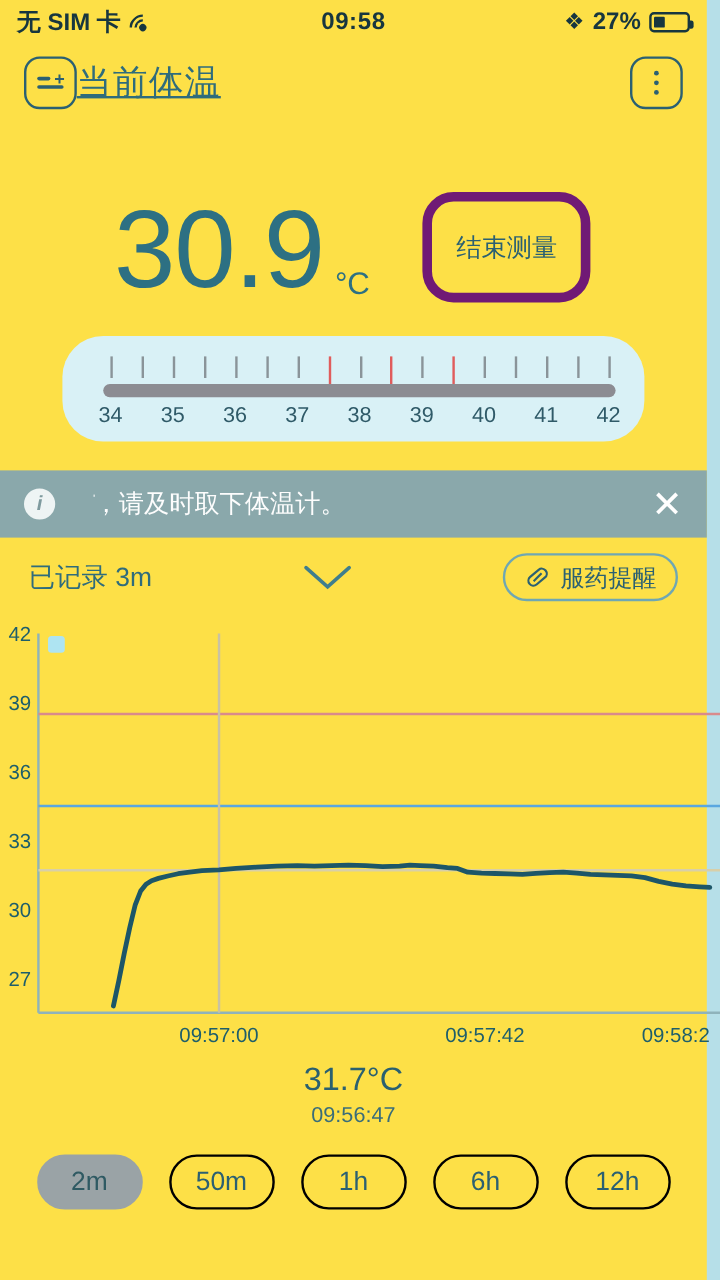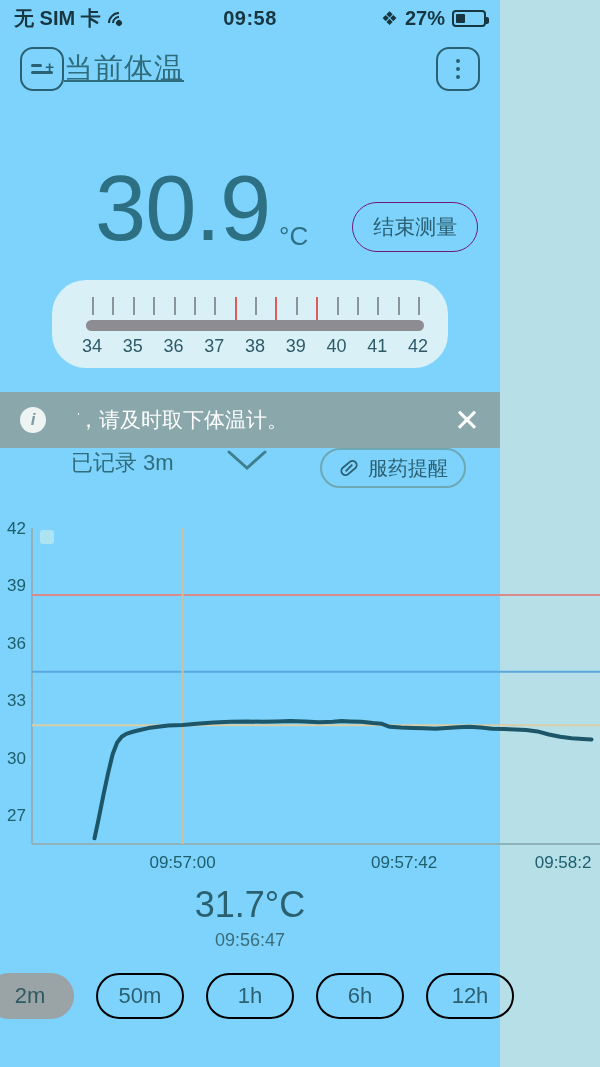--- a/index.html
+++ b/index.html
@@ -2,21 +2,21 @@
 <html><head>
 <meta charset="utf-8">
 <style>
   * { box-sizing: border-box; margin: 0; padding: 0; }
   html, body {
     width: 600px; height: 1067px;
     background: #b6dfe8;
     font-family: "Liberation Sans", "DejaVu Sans", sans-serif;
     overflow: hidden;
   }
-  .phone { position: relative; width: 500px; height: 1067px; background: #7dd3fc; }
+  .phone { position: relative; width: 589px; height: 1067px; background: #fde047; }
 
   
   .statusbar {
     height: 36px; display: flex; align-items: center;
     padding: 0 14px; color: #17363f;
     font-size: 20px; font-weight: bold;
   }
   .sb-left { display: flex; align-items: center; gap: 7px; flex: 1; }
   .sb-center { flex: 0 0 auto; letter-spacing: .5px; }
   .sb-right { display: flex; align-items: center; gap: 7px; flex: 1; justify-content: flex-end; }
@@ -65,22 +65,22 @@
   
   .temp-row {
     display: flex; align-items: flex-end; padding: 28px 0 0 0; height: 150px;
   }
   .temp-main {
     margin-left: 95px; font-size: 92px; color: #2d7083; line-height: .95;
     font-weight: 300; letter-spacing: -1px;
   }
   .temp-unit { color:#2d7083; font-size: 26px; margin: 14px 0 0 9px; font-weight: 500;}
   .stopbtn {
-    margin: 26px 0 0 44px; border: 1px solid #701a75; color: #2b6072;
-    border-radius: 26px; padding: 10px 20px; font-size: 21px; background: transparent; font-family: Liberation Mono, monospace;
+    margin: 26px 0 0 44px; border: 8px solid #701a75; color: #2b6072;
+    border-radius: 26px; padding: 24px 20px; font-size: 21px; background: transparent; font-family: Liberation Mono, monospace;
   }
 
   
   .scalecard {
     margin: 28px 52px 0 52px; background: #d9f1f6; border-radius: 34px;
     height: 88px; position: relative;
   }
   .ticks { position: absolute; left: 40px; right: 30px; top: 17px; height: 18px; }
   .ticks i { position: absolute; top: 0; width: 2px; height: 18px; background: #8a9499; }
   .ticks i.warn { background: #e05c5c; height: 24px; }
@@ -104,41 +104,41 @@
     align-items: center; justify-content: center; flex: 0 0 auto;
   }
   .notice-text {
     flex: 1; margin-left: 32px; font-size: 21px; color: #fdfdfd;
     white-space: nowrap; overflow: hidden;
   }
   .closex { font-size: 31px; color: #ffffff; line-height: 1; font-weight: 300; margin-left: 10px; }
 
   
   .recrow {
-    height: 66px; display: flex; align-items: flex-start; padding: 0 34px; margin-left: 37px;
+    height: 66px; display: flex; align-items: center; padding: 0 24px;
   }
   .reclabel { color: #2f6c7c; font-size: 22px; }
   .chev {
     flex: 1; display: flex; justify-content: center; align-items: center;
   }
   .chev svg { display:block; }
   .pillbtn {
     border: 2px solid #6fa7b3; border-radius: 22px; color: #2b6072; background: transparent;
     height: 40px; display: flex; align-items: center; gap: 8px; padding: 0 16px; font-size: 20px;
   }
 
   
   .chartwrap { position: relative; height: 360px; margin-top: 2px; }
   .chartwrap svg { display: block; }
   .ylab { fill: #1e5e6b; font-size: 17px; }
   .xlab { fill: #1e5e6b; font-size: 17px; }
 
   
   .readout { text-align: center; margin-top: 8px; }
-  .readout .big { color: #2a6070; font-size: 36px; }
+  .readout .big { color: #2a6070; font-size: 27px; }
   .readout .small { color: #3a6d79; font-size: 18px; margin-top: 4px; }
 
   
   .ranges {
     display: flex; justify-content: center; gap: 22px; margin-top: 22px;
   }
   .range {
     border: 2px solid #000000; color: #2b6072; background: transparent;
     border-radius: 24px; height: 46px; min-width: 88px; display: flex;
     align-items: center; justify-content: center; font-size: 22px;

